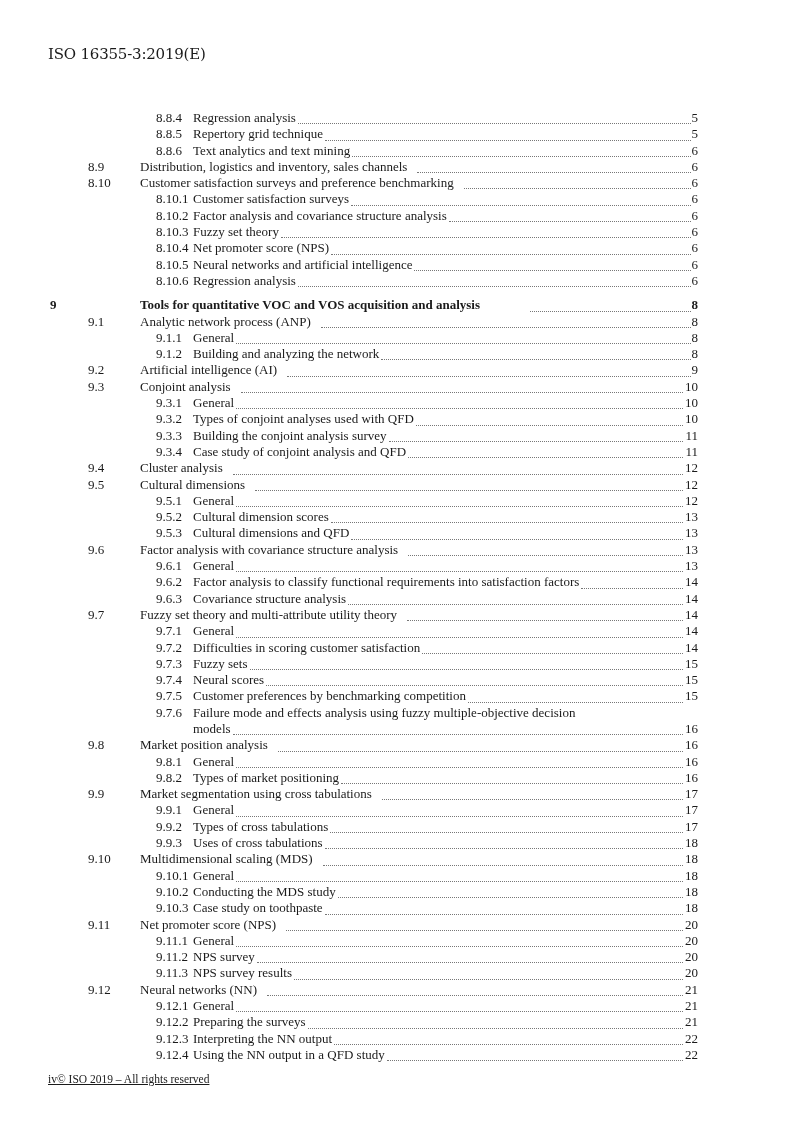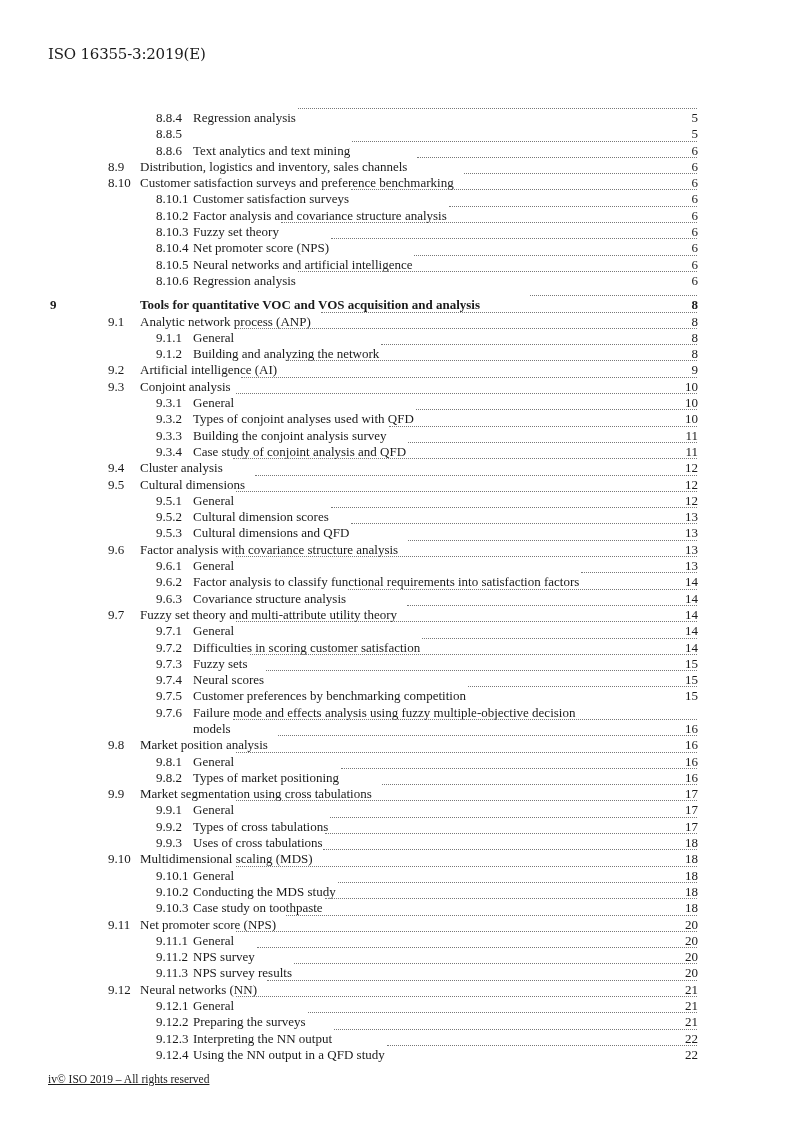--- a/index.html
+++ b/index.html
@@ -15,31 +15,31 @@
   }
   .toc { position: absolute; left: 0; top: 110px; width: 793px; }
   .row {
     position: relative; height: 16.3px; line-height: 16.3px;
     font-size: 13px;
   }
   .row.l1 { font-weight: bold; margin-top: 3px; }
   .row.gap { margin-top: 8px; }
   .num { position: absolute; top: 0; white-space: nowrap; }
   .title-wrap {
-    position: absolute; top: 0; right: 95px; display: flex; align-items: flex-start;
+    position: absolute; top: 0; right: 95px; display: flex; align-items: flex-end;
   }
   .title { white-space: nowrap; background: #fff; padding-right: 1px; }
   .leader {
     flex: 1; border-bottom: 1px dotted #777; height: 0; margin: 0 1px;
     position: relative; top: -2px;
   }
   .page { position: absolute; right: 95px; top: 0; text-align: right; background:#fff; padding-left:1px; }
   .l1 .num { left: 50px; }
   .l1 .title-wrap { left: 140px; gap: 48px; }
-  .l2 .num { left: 108px; }
+  .l2 .num { left: 88px; }
   .l2 .title-wrap { left: 140px; gap: 8px; }
   .l3 .num { left: 156px; }
   .l3 .title-wrap { left: 193px; }
   .wrapline { position: absolute; top: 0; left: 193px; white-space: nowrap; }
   .footer {
     position: absolute; top: 1073px; left: 48px; right: 95px;
     font-size: 11.5px; display: flex;  text-decoration: underline;
   }
 </style>
 </head>
@@ -51,20 +51,24 @@
     <div class="row l3">
       <span class="num">8.8.4</span>
       <div class="title-wrap">
         <span class="title">Regression analysis</span>
         <span class="leader"></span>
       </div>
       <span class="page">5</span>
     </div>
     <div class="row l3">
       <span class="num">8.8.5</span>
+      <div class="title-wrap">
+        <span class="title">Repertory grid technique</span>
+        <span class="leader"></span>
+      </div>
       <span class="page">5</span>
     </div>
     <div class="row l3">
       <span class="num">8.8.6</span>
       <div class="title-wrap">
         <span class="title">Text analytics and text mining</span>
         <span class="leader"></span>
       </div>
       <span class="page">6</span>
     </div>

